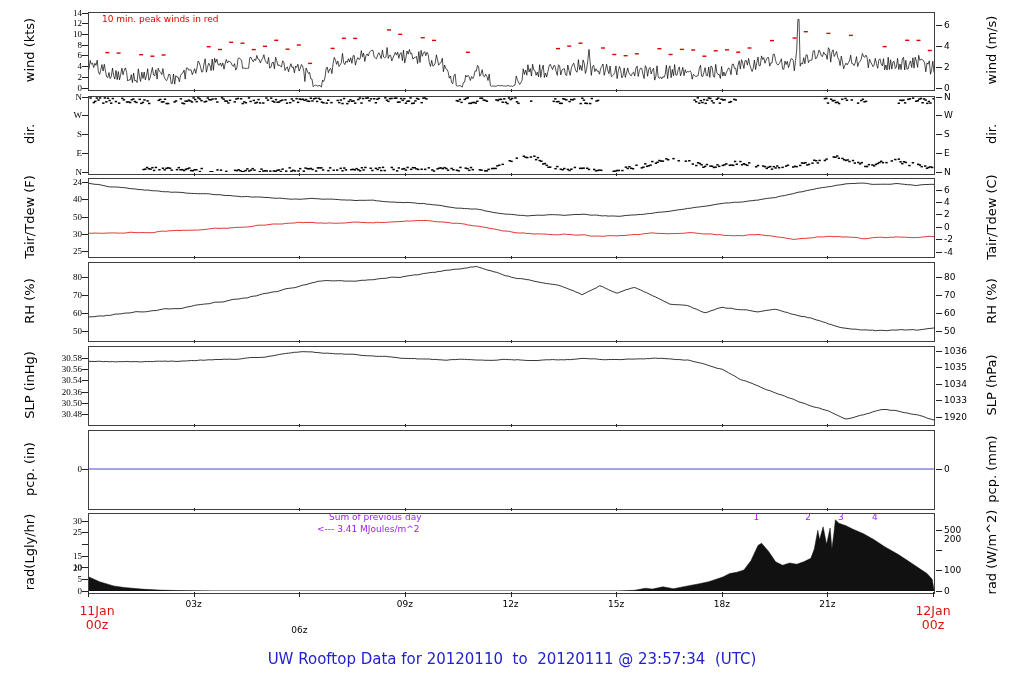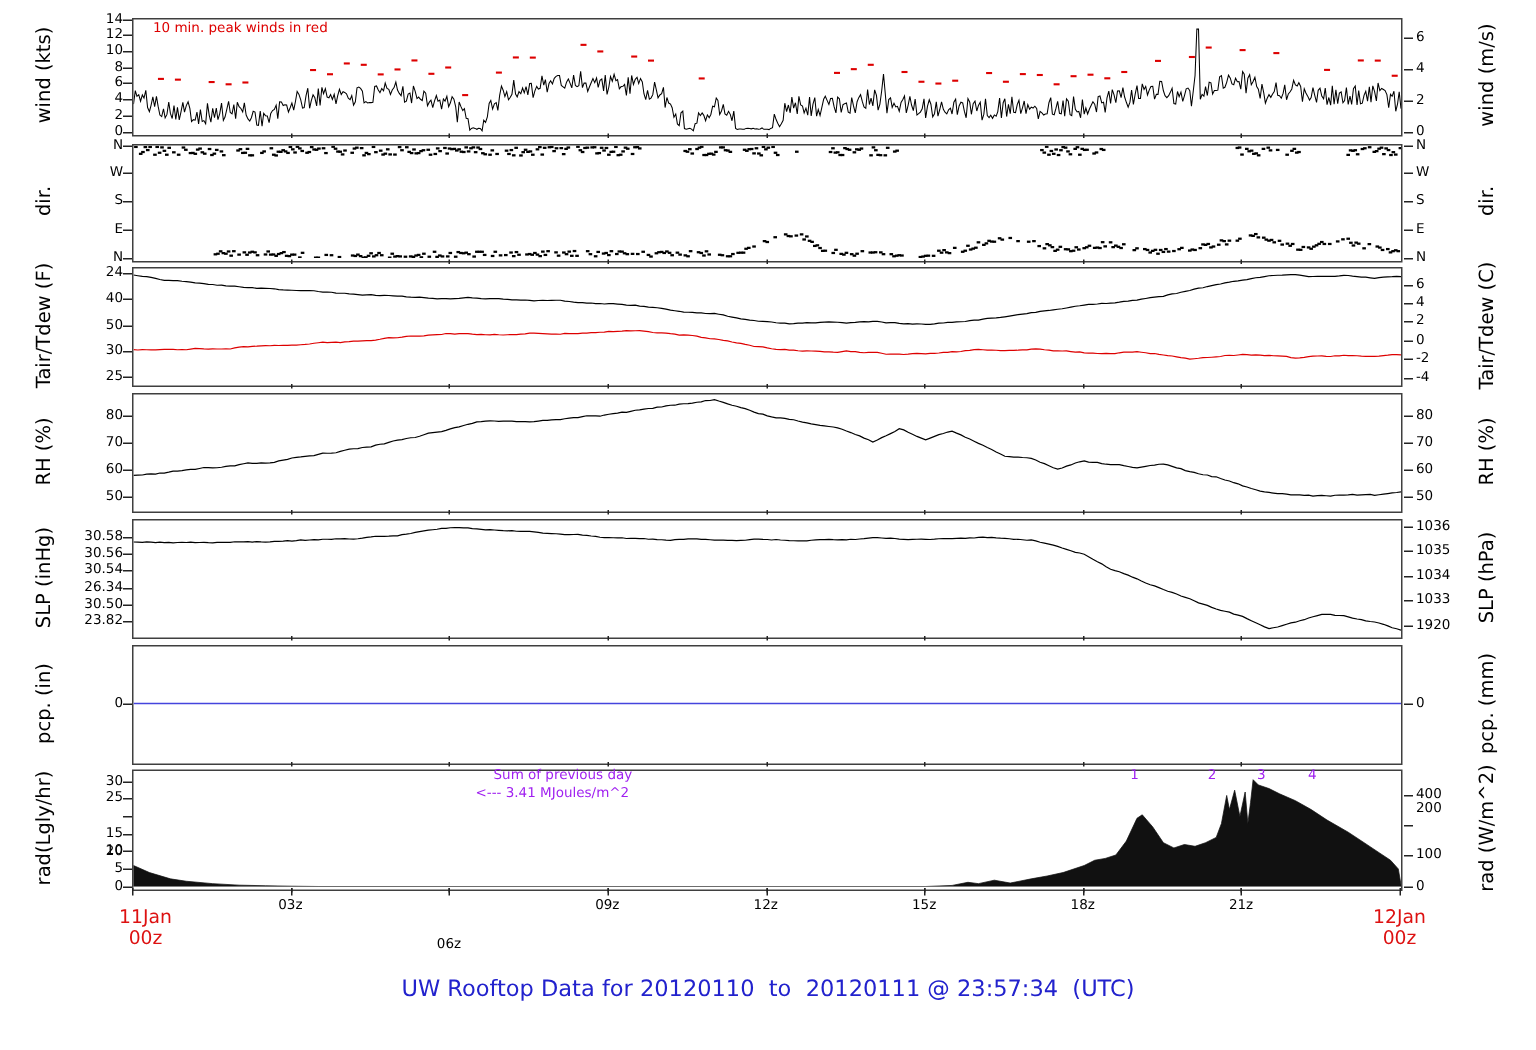--- a/index.html
+++ b/index.html
@@ -3,21 +3,21 @@
 <meta charset="utf-8">
 <style>
   html,body{margin:0;padding:0;background:#fff;}
   #stage{position:relative;width:1024px;height:700px;background:#ffffff;overflow:hidden;
          font-family:"DejaVu Sans", sans-serif;color:#000;}
   .panel{position:absolute;left:88px;width:845px;border:1px solid #3f3f3f;background:#fff;}
   .panel svg{display:block;}
   .vlab{position:absolute;width:140px;height:16px;text-align:center;font-size:13px;
         transform:rotate(-90deg);transform-origin:center;white-space:nowrap;}
   .ticklab{position:absolute;font-size:9px;line-height:11px;white-space:nowrap;}
-  .ylab-left{left:0;width:82px;text-align:right;}
+  .ylab-left{left:0;width:82px;text-align:right;font-family:Liberation Serif, serif;}
   .ylab-right{left:944px;width:70px;text-align:left;}
   .tickmark{position:absolute;background:#222;}
   .xlab{position:absolute;font-size:9px;width:44px;margin-left:-22px;text-align:center;}
   .note{position:absolute;font-size:9px;white-space:pre;}
   .datelab{position:absolute;width:64px;margin-left:-32px;text-align:center;
            font-size:12.5px;line-height:14px;}
   #title{position:absolute;left:0;top:650px;width:1024px;text-align:center;
          font-size:15px;white-space:pre;}
   .peaknum{position:absolute;font-size:9px;width:12px;margin-left:-6px;text-align:center;}
 </style>
@@ -846,25 +846,25 @@
       <div class="tickmark" style="left:616.1px;top:340px;width:1px;height:3px"></div>
       <div class="tickmark" style="left:721.8px;top:340px;width:1px;height:3px"></div>
       <div class="tickmark" style="left:827.4px;top:340px;width:1px;height:3px"></div>
       <div class="tickmark" style="left:82px;top:357.8px;width:6px;height:1px"></div>
       <div class="ticklab ylab-left" style="top:352.8px">30.58</div>
       <div class="tickmark" style="left:82px;top:369.0px;width:6px;height:1px"></div>
       <div class="ticklab ylab-left" style="top:364.0px">30.56</div>
       <div class="tickmark" style="left:82px;top:380.3px;width:6px;height:1px"></div>
       <div class="ticklab ylab-left" style="top:375.3px">30.54</div>
       <div class="tickmark" style="left:82px;top:391.5px;width:6px;height:1px"></div>
-      <div class="ticklab ylab-left" style="top:386.5px">26.34</div>
+      <div class="ticklab ylab-left" style="top:386.5px">20.36</div>
       <div class="tickmark" style="left:82px;top:402.8px;width:6px;height:1px"></div>
       <div class="ticklab ylab-left" style="top:397.8px">30.50</div>
       <div class="tickmark" style="left:82px;top:414.1px;width:6px;height:1px"></div>
-      <div class="ticklab ylab-left" style="top:409.1px">23.82</div>
+      <div class="ticklab ylab-left" style="top:409.1px">30.48</div>
       <div class="tickmark" style="left:936px;top:350.5px;width:6px;height:1px"></div>
       <div class="ticklab ylab-right" style="top:345.5px">1036</div>
       <div class="tickmark" style="left:936px;top:367.1px;width:6px;height:1px"></div>
       <div class="ticklab ylab-right" style="top:362.1px">1035</div>
       <div class="tickmark" style="left:936px;top:383.7px;width:6px;height:1px"></div>
       <div class="ticklab ylab-right" style="top:378.7px">1034</div>
       <div class="tickmark" style="left:936px;top:400.3px;width:6px;height:1px"></div>
       <div class="ticklab ylab-right" style="top:395.3px">1033</div>
       <div class="tickmark" style="left:936px;top:416.9px;width:6px;height:1px"></div>
       <div class="ticklab ylab-right" style="top:411.9px">1920</div>
@@ -894,21 +894,21 @@
       <div class="ticklab ylab-left" style="top:563px">20</div>
       <div class="tickmark" style="left:82px;top:555.5px;width:6px;height:1px"></div>
       <div class="ticklab ylab-left" style="top:550.5px">15</div>
       <div class="tickmark" style="left:82px;top:567.2px;width:6px;height:1px"></div>
       <div class="ticklab ylab-left" style="top:562.2px">10</div>
       <div class="tickmark" style="left:82px;top:578.8px;width:6px;height:1px"></div>
       <div class="ticklab ylab-left" style="top:573.8px">5</div>
       <div class="tickmark" style="left:82px;top:590.5px;width:6px;height:1px"></div>
       <div class="ticklab ylab-left" style="top:585.5px">0</div>
       <div class="tickmark" style="left:936px;top:530.3px;width:6px;height:1px"></div>
-      <div class="ticklab ylab-right" style="top:525.3px">400</div>
+      <div class="ticklab ylab-right" style="top:525.3px">500</div>
       <div class="tickmark" style="left:936px;top:550.4px;width:6px;height:1px"></div>
       <div class="ticklab ylab-right" style="top:534px">200</div>
       <div class="tickmark" style="left:936px;top:570.4px;width:6px;height:1px"></div>
       <div class="ticklab ylab-right" style="top:565.4px">100</div>
       <div class="tickmark" style="left:936px;top:590.5px;width:6px;height:1px"></div>
       <div class="ticklab ylab-right" style="top:585.5px">0</div>
       <div class="tickmark" style="left:193.6px;top:592px;width:1px;height:3px"></div>
       <div class="tickmark" style="left:299.3px;top:592px;width:1px;height:3px"></div>
       <div class="tickmark" style="left:404.9px;top:592px;width:1px;height:3px"></div>
       <div class="tickmark" style="left:510.5px;top:592px;width:1px;height:3px"></div>

